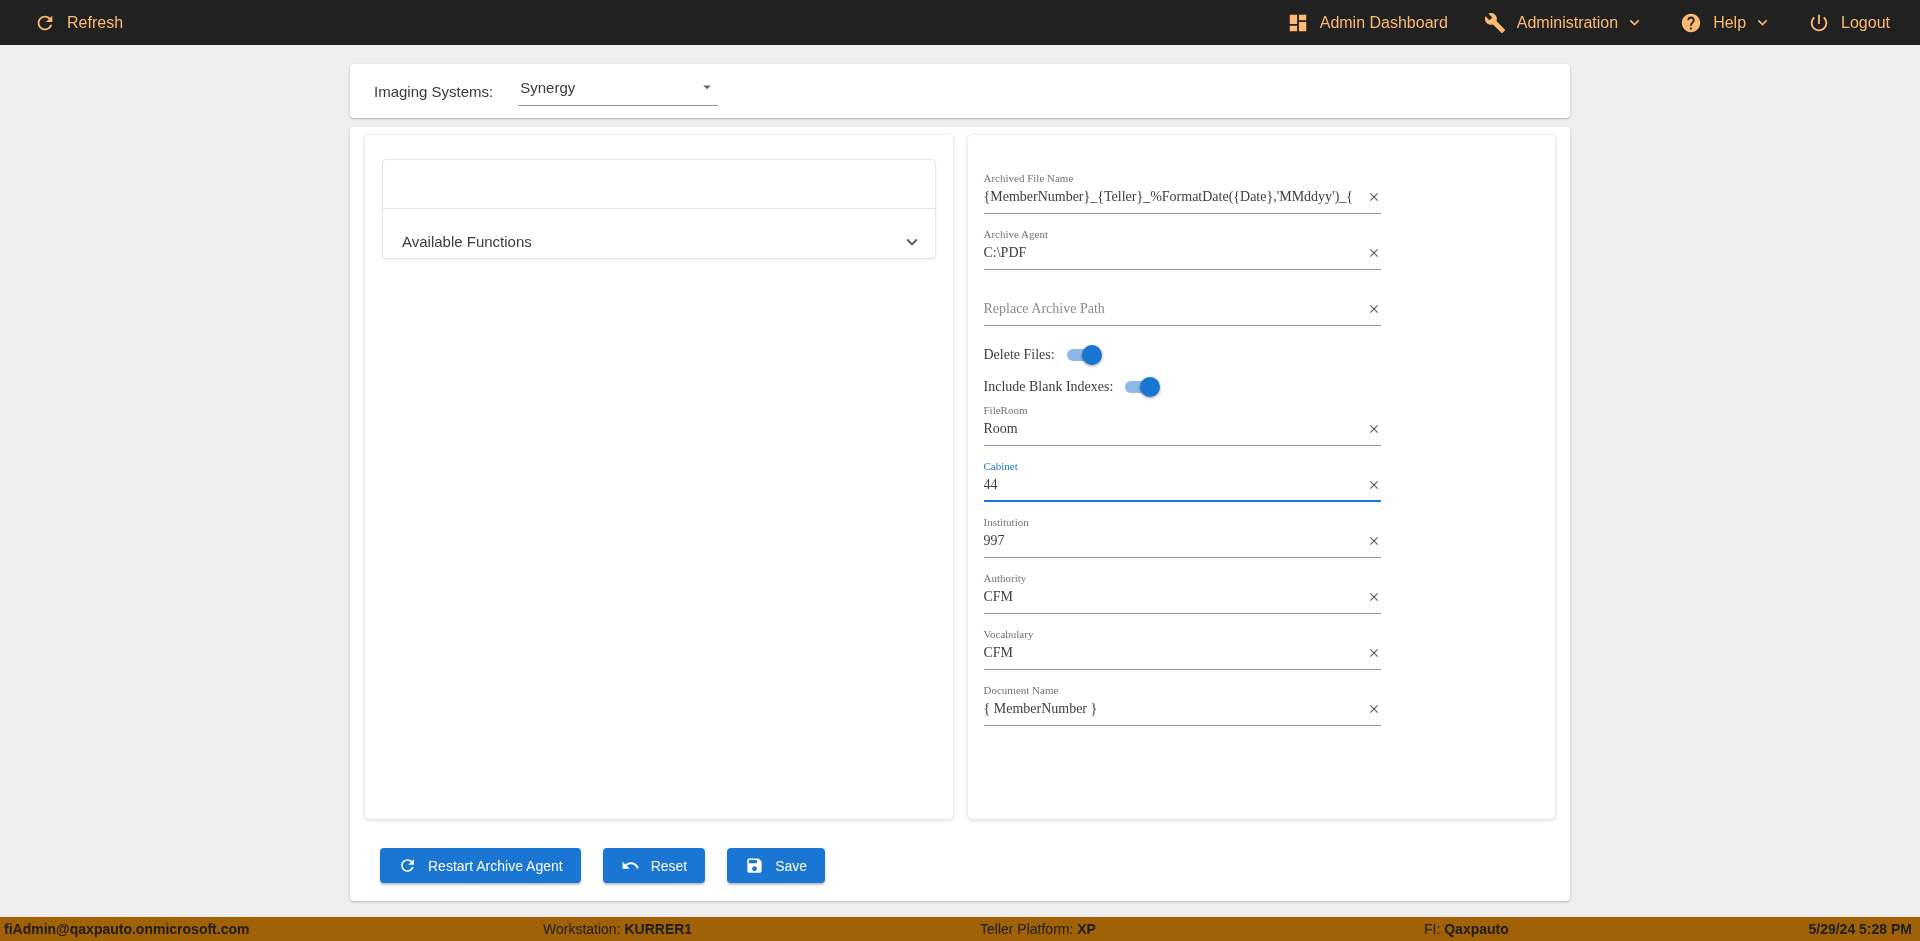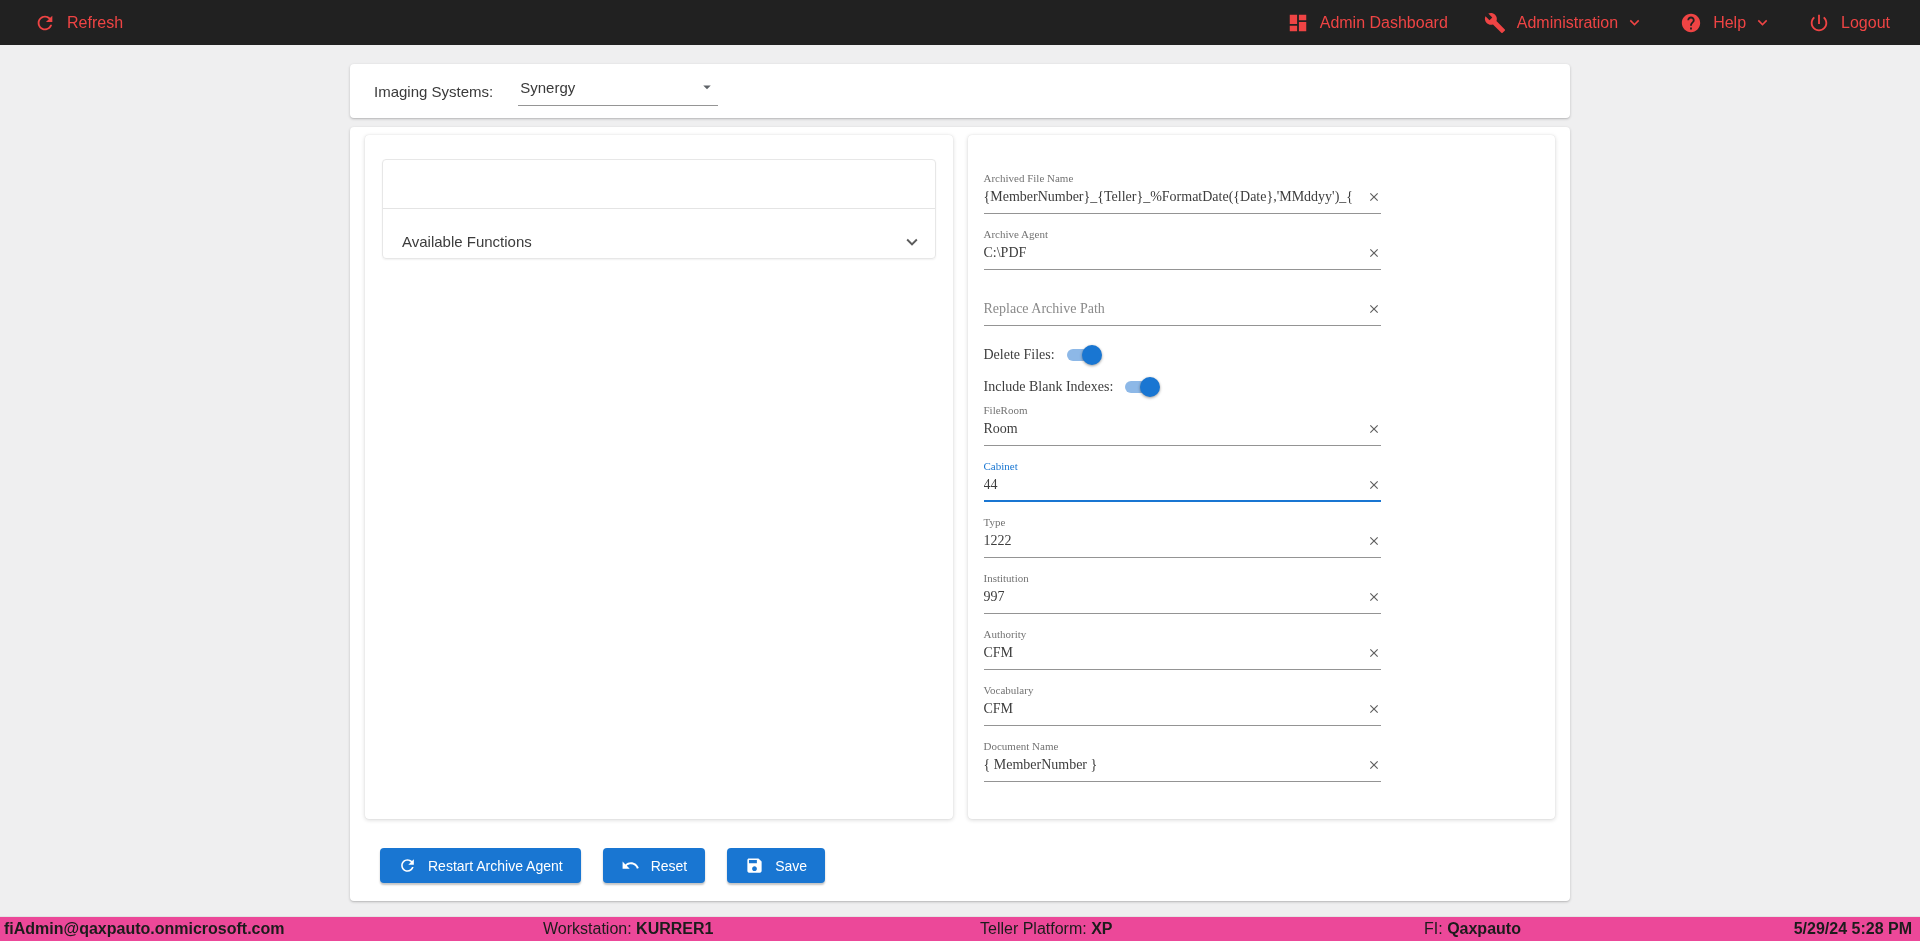--- a/index.html
+++ b/index.html
@@ -13,21 +13,21 @@
   .ic { width:22px; height:22px; fill:currentColor; flex:none; }
 
   
   .topbar {
     height:45px; background:#212121; color:#fff;
     display:flex; align-items:center; justify-content:space-between;
     padding:0 30px 0 34px;
   }
   .tb-btn {
     display:inline-flex; align-items:center; gap:11px;
-    background:none; border:none; color:#ef4444;
+    background:none; border:none; color:#fdba74;
     font-size:16px; font-family:inherit; cursor:pointer; white-space:nowrap;
   }
   .tb-right { display:flex; align-items:center; gap:36px;justify-content:flex-end; }
   .caret { width:19px; height:19px; margin-left:-4px; }
 
   
   .page { width:1220px; margin:19px auto 0; }
   .card {
     background:#fff; border-radius:4px;
     box-shadow:0 1px 3px rgba(0,0,0,.2), 0 1px 1px rgba(0,0,0,.06);
@@ -92,22 +92,22 @@
     height:35px; border:none; border-radius:4px; background:#1976d2; color:#fff;
     font-family:inherit; font-size:14px; padding:0 18px;
     display:inline-flex; align-items:center; gap:11px; cursor:pointer;
     box-shadow:0 2px 2px rgba(0,0,0,.24);
   }
   .btn .ic { width:19px; height:19px; }
 
   
   .statusbar {
     position:absolute; left:0; right:0; bottom:0; height:25px;
-    background:#ec4899; border-top:1px solid #e3e3e3;
-    font-size:16px; color:#1c1c1c;
+    background:#a16207; border-top:1px solid #e3e3e3;
+    font-size:14px; color:#1c1c1c;
   }
   .fb { position:absolute; top:0; line-height:24px; white-space:nowrap; }
   .bold { font-weight:bold; }
   .f-user { left:4px; font-weight:bold; }
   .f-ws { left:543px; }
   .f-teller { left:980px; }
   .f-fi { left:1424px; }
   .f-date { right:8px; font-weight:bold; }
 </style>
 </head>
@@ -253,31 +253,20 @@
             <div class="f-row">
               <input class="f-input" type="text" autofocus="" value="44" style="">
               <button class="clear-btn">
                   <svg class="x-ic" viewBox="0 0 24 24">
                     <path d="M19 6.41 17.59 5 12 10.59 6.41 5 5 6.41 10.59 12 5 17.59 6.41 19 12 13.41 17.59 19 19 17.59 13.41 12z"></path>
                   </svg>
                 </button>
             </div>
           </div>
 
-          <div class="field">
-            <div class="f-label">Type</div>
-            <div class="f-row">
-              <input class="f-input" type="text" value="1222" style="">
-              <button class="clear-btn">
-                  <svg class="x-ic" viewBox="0 0 24 24">
-                    <path d="M19 6.41 17.59 5 12 10.59 6.41 5 5 6.41 10.59 12 5 17.59 6.41 19 12 13.41 17.59 19 19 17.59 13.41 12z"></path>
-                  </svg>
-                </button>
-            </div>
-          </div>
 
           <div class="field">
             <div class="f-label">Institution</div>
             <div class="f-row">
               <input class="f-input" type="text" value="997" style="">
               <button class="clear-btn">
                   <svg class="x-ic" viewBox="0 0 24 24">
                     <path d="M19 6.41 17.59 5 12 10.59 6.41 5 5 6.41 10.59 12 5 17.59 6.41 19 12 13.41 17.59 19 19 17.59 13.41 12z"></path>
                   </svg>
                 </button>

